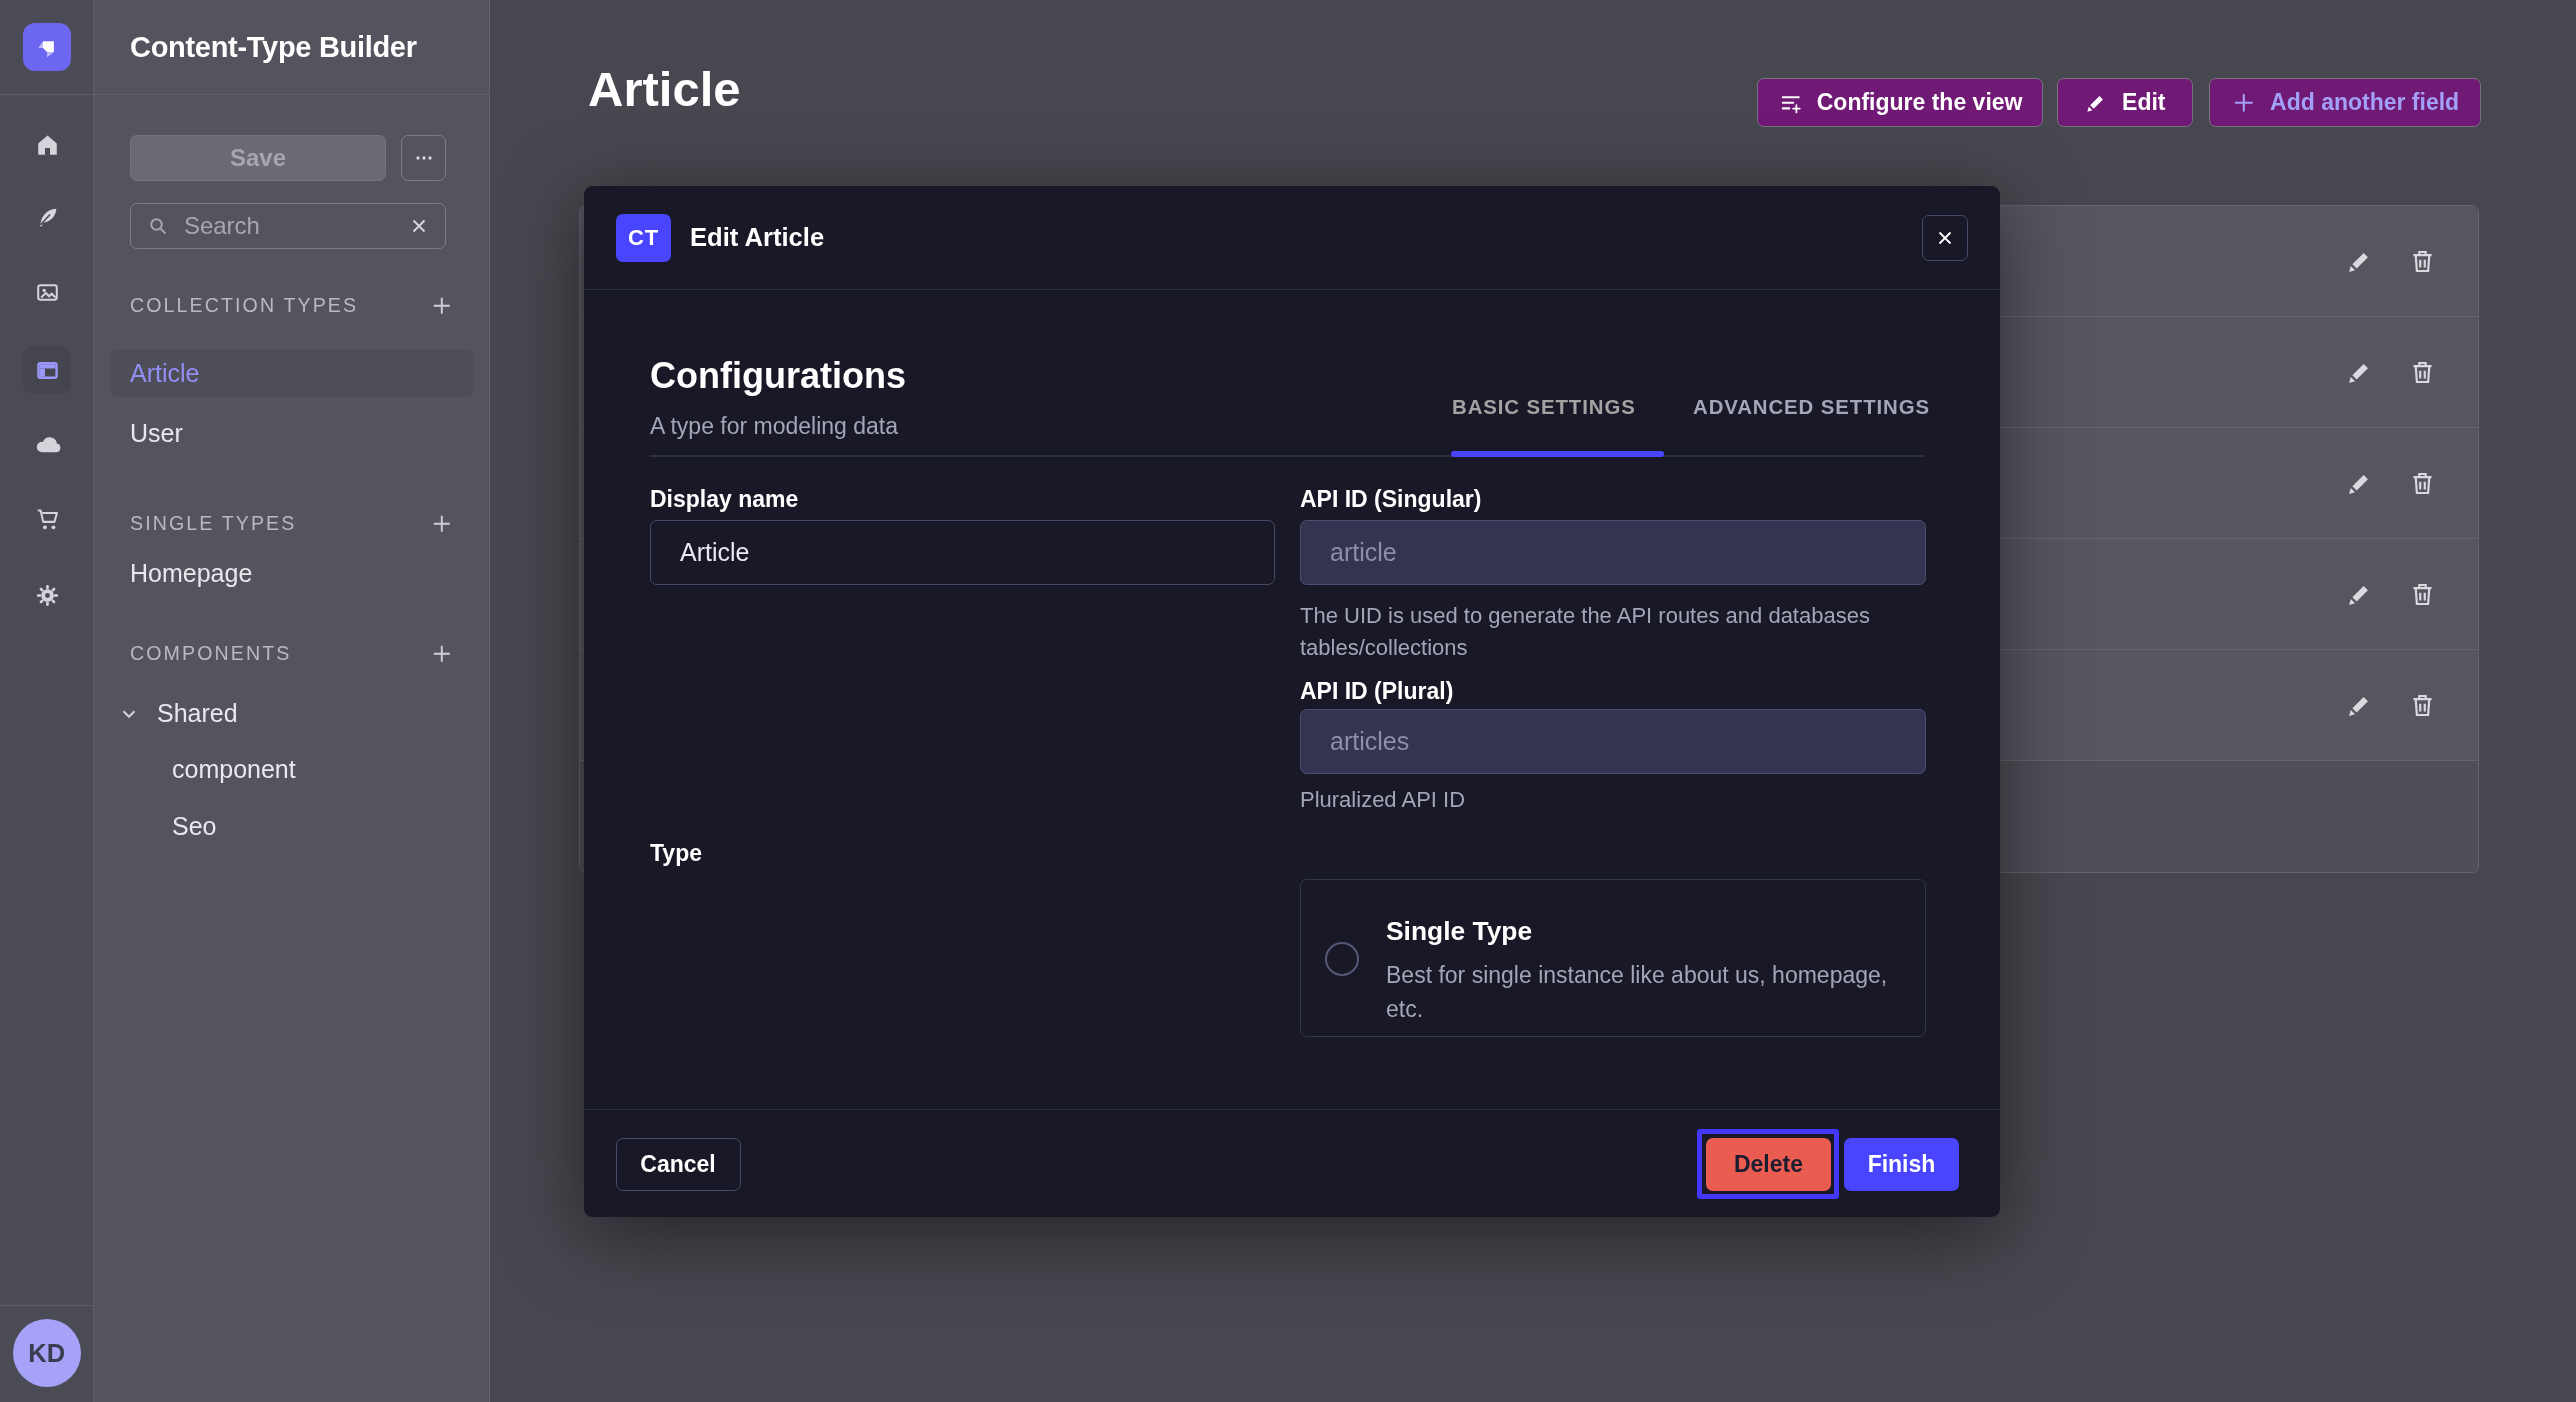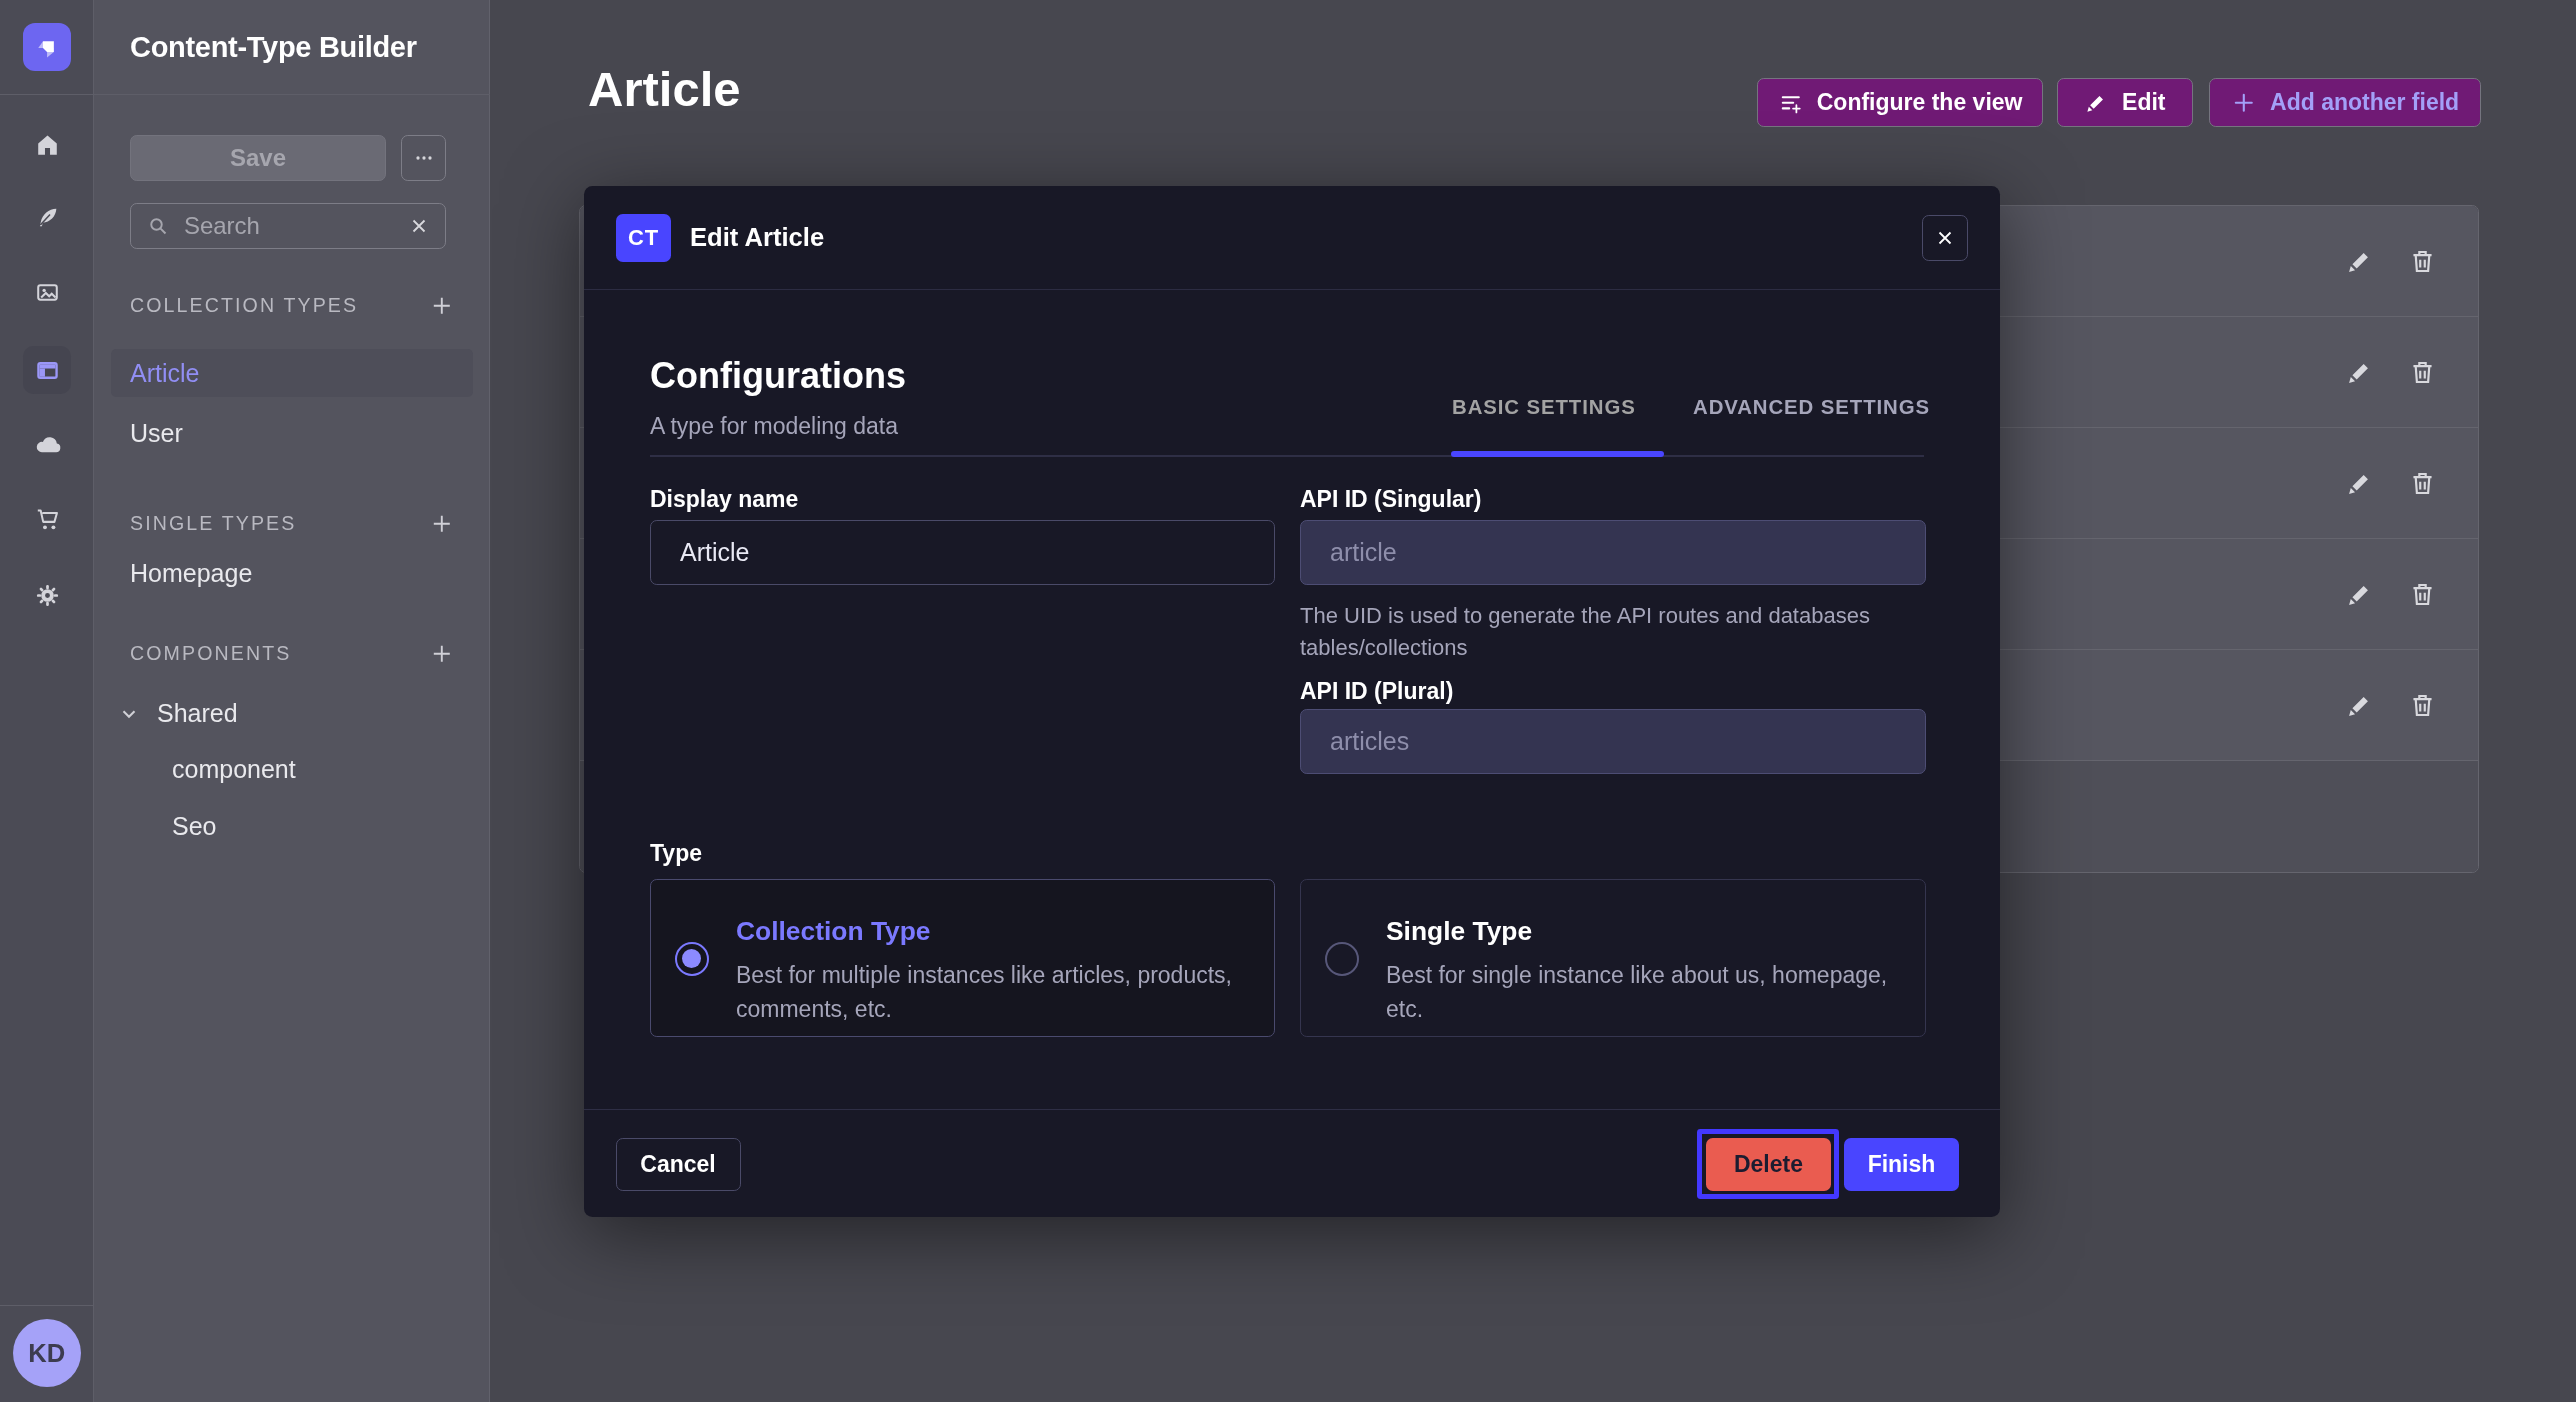--- a/index.html
+++ b/index.html
@@ -335,28 +335,24 @@
 
   <label class="f-label" style="left:66px; top:300px;">Display name</label>
   <input class="f-input normal" style="left: 66px; top: 334px; width: 625px;" value="Article">
 
   <label class="f-label" style="left:716px; top:300px;">API ID (Singular)</label>
   <input class="f-input disabled" style="left: 716px; top: 334px; width: 626px;" disabled="" value="article">
   <p class="f-help" style="left:716px; top:414px; width:571px;">The UID is used to generate the API routes and databases tables/collections</p>
 
   <label class="f-label" style="left:716px; top:492px;">API ID (Plural)</label>
   <input class="f-input disabled" style="left: 716px; top: 523px; width: 626px;" disabled="" value="articles">
+  <p class="f-help" style="left:716px; top:598px; width:571px;">Pluralized API ID</p>
 
   <label class="f-label" style="left:66px; top:654px;">Type</label>
 
-  <div class="type-card selected">
-    <span class="radio on"></span>
-    <span class="tc-title sel">Collection Type</span>
-    <span class="tc-desc">Best for multiple instances like articles, products, comments, etc.</span>
-  </div>
   <div class="type-card plain">
     <span class="radio off"></span>
     <span class="tc-title uns">Single Type</span>
     <span class="tc-desc">Best for single instance like about us, homepage, etc.</span>
   </div>
 
   <div class="m-footer">
     <button class="btn cancel">Cancel</button>
     <button class="btn delete">Delete</button>
     <button class="btn finish">Finish</button>

